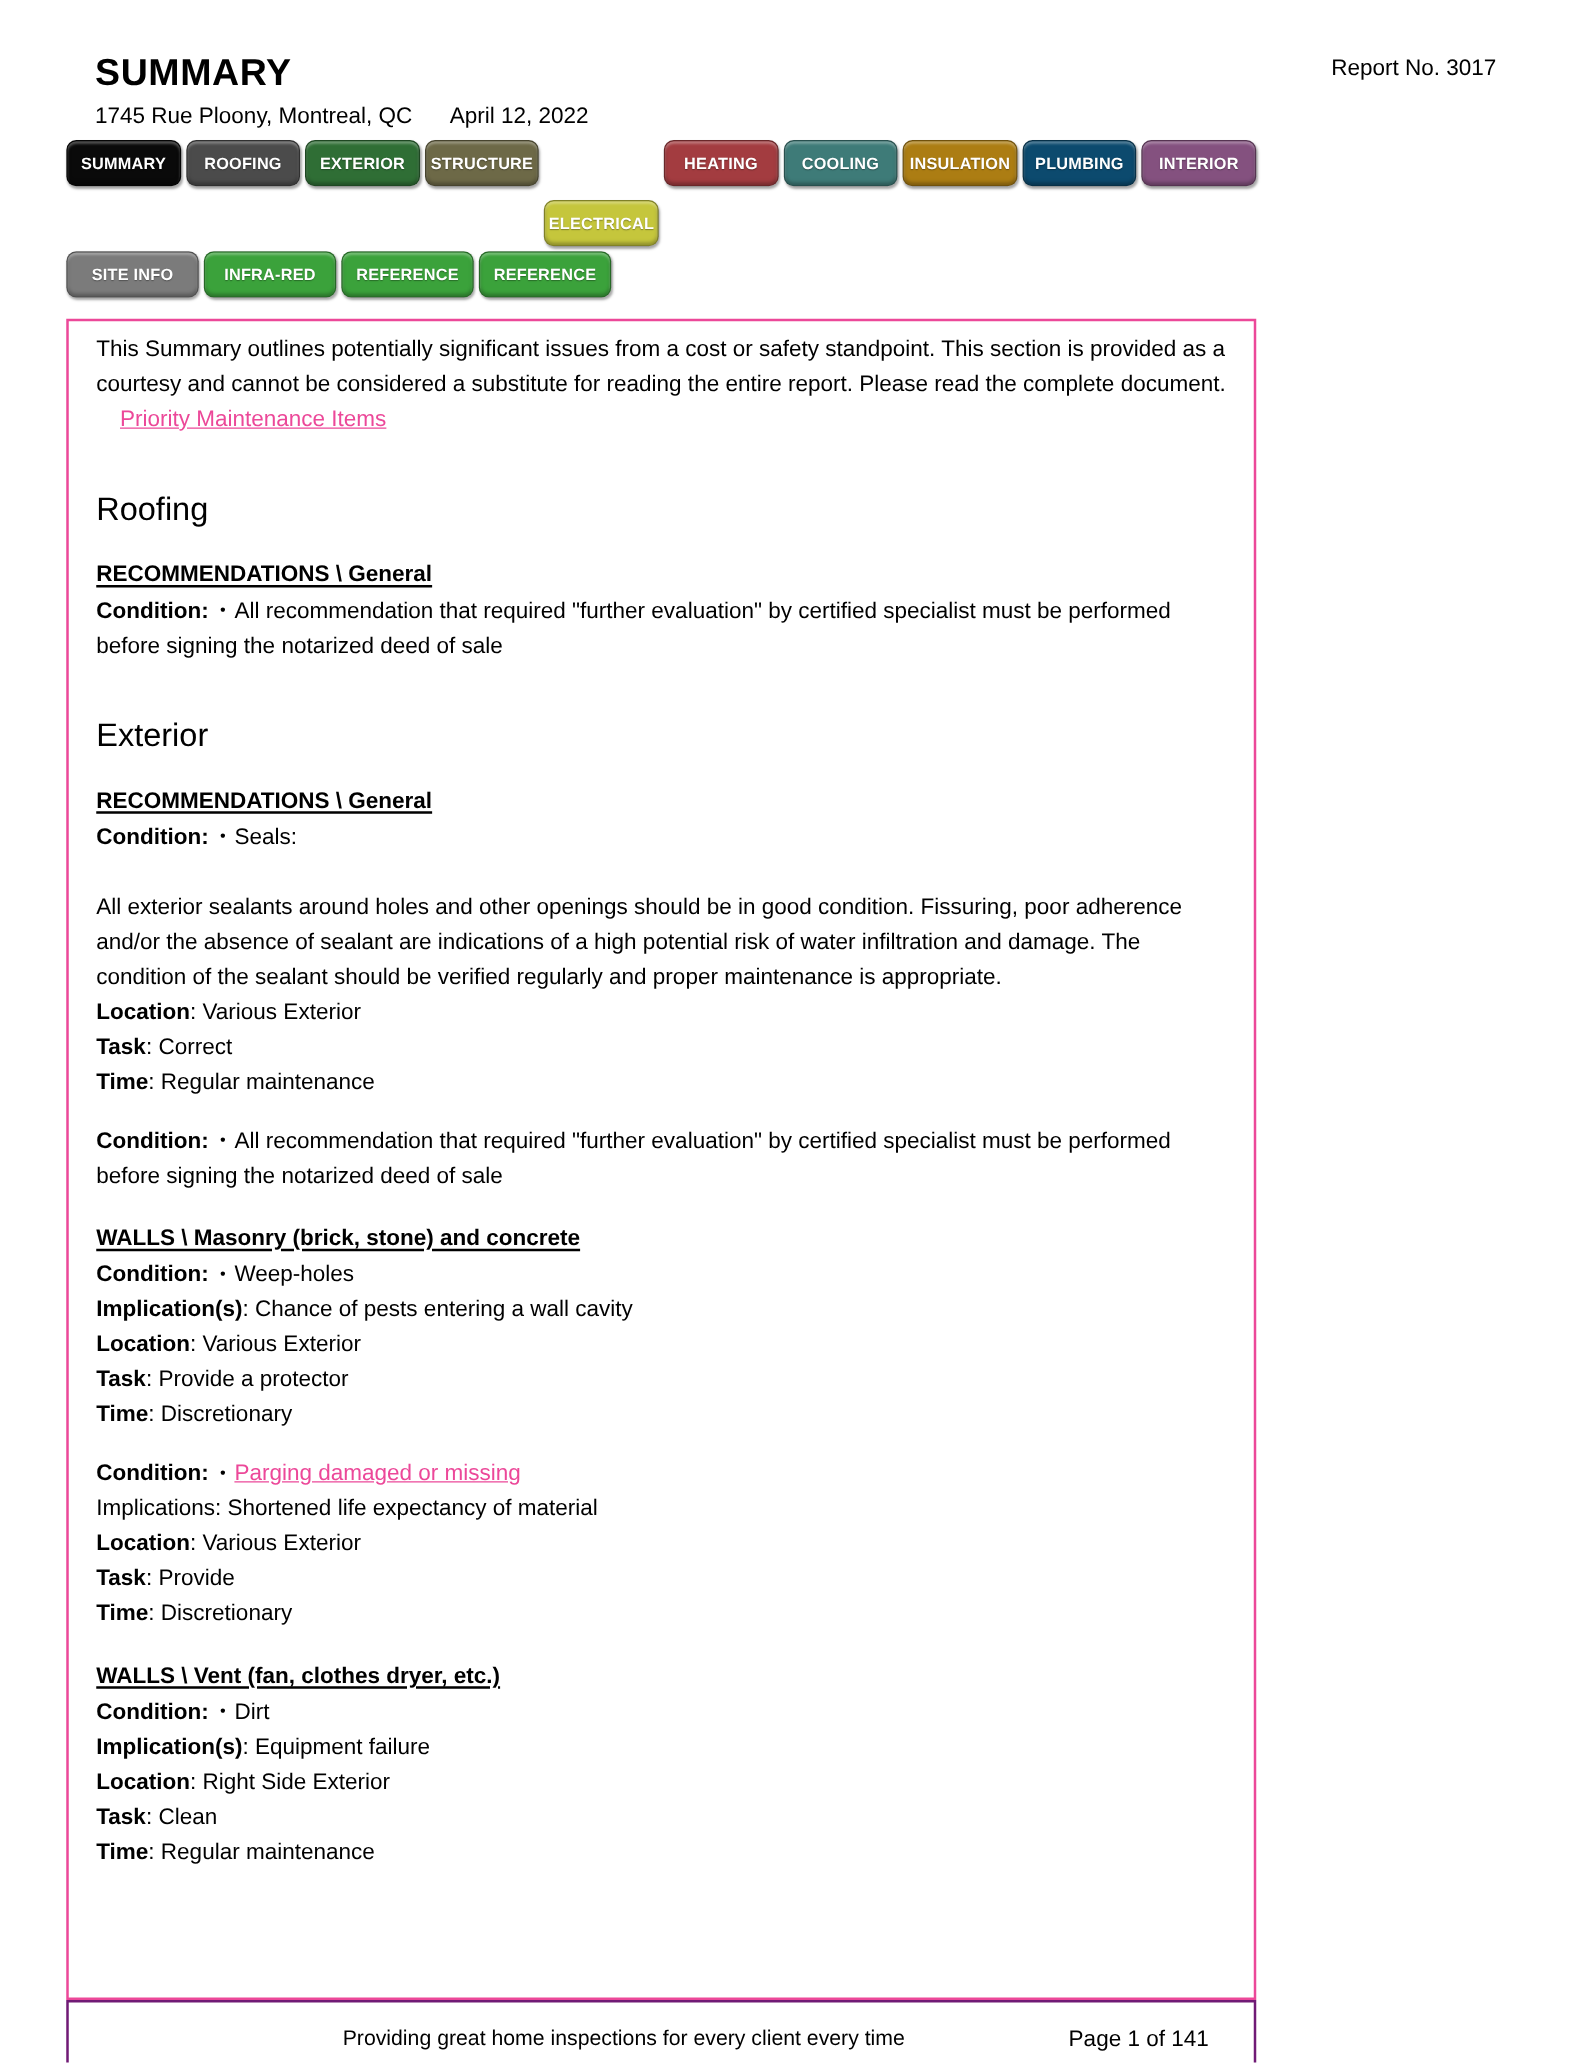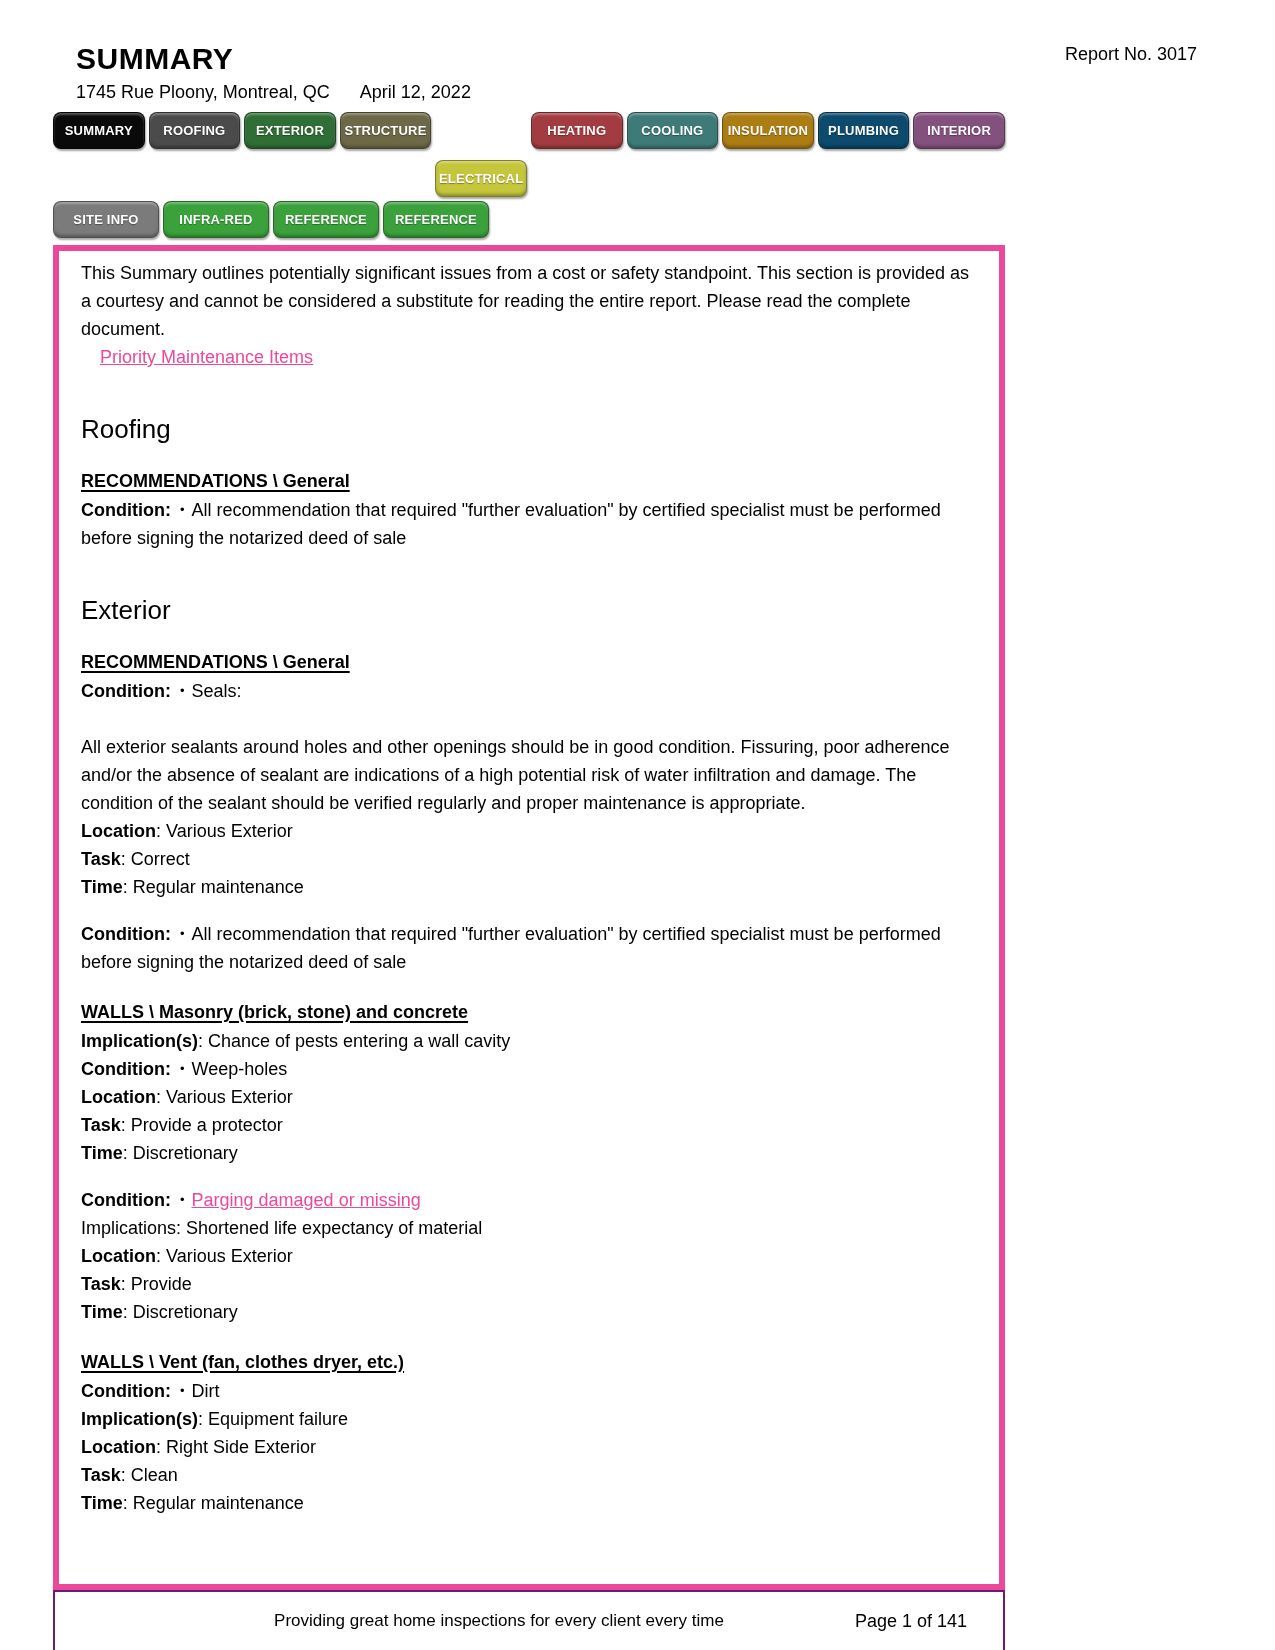--- a/index.html
+++ b/index.html
@@ -19,21 +19,21 @@
   .tab {
     width:106px; height:37px; border-radius:8px; color:#fff; font-weight:bold;
     font-size:13px; letter-spacing:0.2px; display:flex; align-items:center; justify-content:center;
     border:1px solid rgba(0,0,0,0.35); box-sizing:border-box; cursor:pointer;
     font-family:inherit; padding:0;
     box-shadow: inset 0 2px 2px rgba(255,255,255,0.30), inset 0 -2px 3px rgba(0,0,0,0.28), 1px 2px 2px rgba(0,0,0,0.35);
     text-shadow: 0 1px 1px rgba(0,0,0,0.35);
   }
 
   .content-box {
-    border:6px solid #ec4899; margin-top:7px; height:1345px; box-sizing:border-box;
+    border:2px solid #ec4899; margin-top:17px; height:1345px; box-sizing:border-box;
     padding:8px 22px 0 22px; overflow:hidden; font-size:18px; line-height:28px;
   }
   p { margin:0; }
   a { color:#ec4899; text-decoration:underline; }
   .intro-link-line { padding-left:19px; }
 
   .section-title { font-size:26px; font-weight:normal; line-height:32px; margin:42px 0 0 0; }
   .subheading {
     font-weight:bold; margin-top:22px;
     text-decoration:underline; text-decoration-thickness:2px; text-underline-offset:3px;
@@ -100,22 +100,22 @@
           <p>All exterior sealants around holes and other openings should be in good condition. Fissuring, poor adherence and/or the absence of sealant are indications of a high potential risk of water infiltration and damage. The condition of the sealant should be verified regularly and proper maintenance is appropriate.</p>
           <p><b>Location</b>: Various Exterior</p>
           <p><b>Task</b>: Correct</p>
           <p><b>Time</b>: Regular maintenance</p>
         </div>
         <div class="item">
           <p><b>Condition:</b><span class="bullet">•</span>All recommendation that required "further evaluation" by certified specialist must be performed before signing the notarized deed of sale</p>
         </div>
         <div class="subheading">WALLS \ Masonry (brick, stone) and concrete</div>
         <div class="item">
+          <p><b>Condition:</b><span class="bullet">•</span>Weep-holes</p>
           <p><b>Implication(s)</b>: Chance of pests entering a wall cavity</p>
-          <p><b>Condition:</b><span class="bullet">•</span>Weep-holes</p>
           <p><b>Location</b>: Various Exterior</p>
           <p><b>Task</b>: Provide a protector</p>
           <p><b>Time</b>: Discretionary</p>
         </div>
         <div class="item">
           <p><b>Condition:</b><span class="bullet">•</span><a href="#">Parging damaged or missing</a></p>
           <p>Implications: Shortened life expectancy of material</p>
           <p><b>Location</b>: Various Exterior</p>
           <p><b>Task</b>: Provide</p>
           <p><b>Time</b>: Discretionary</p>

